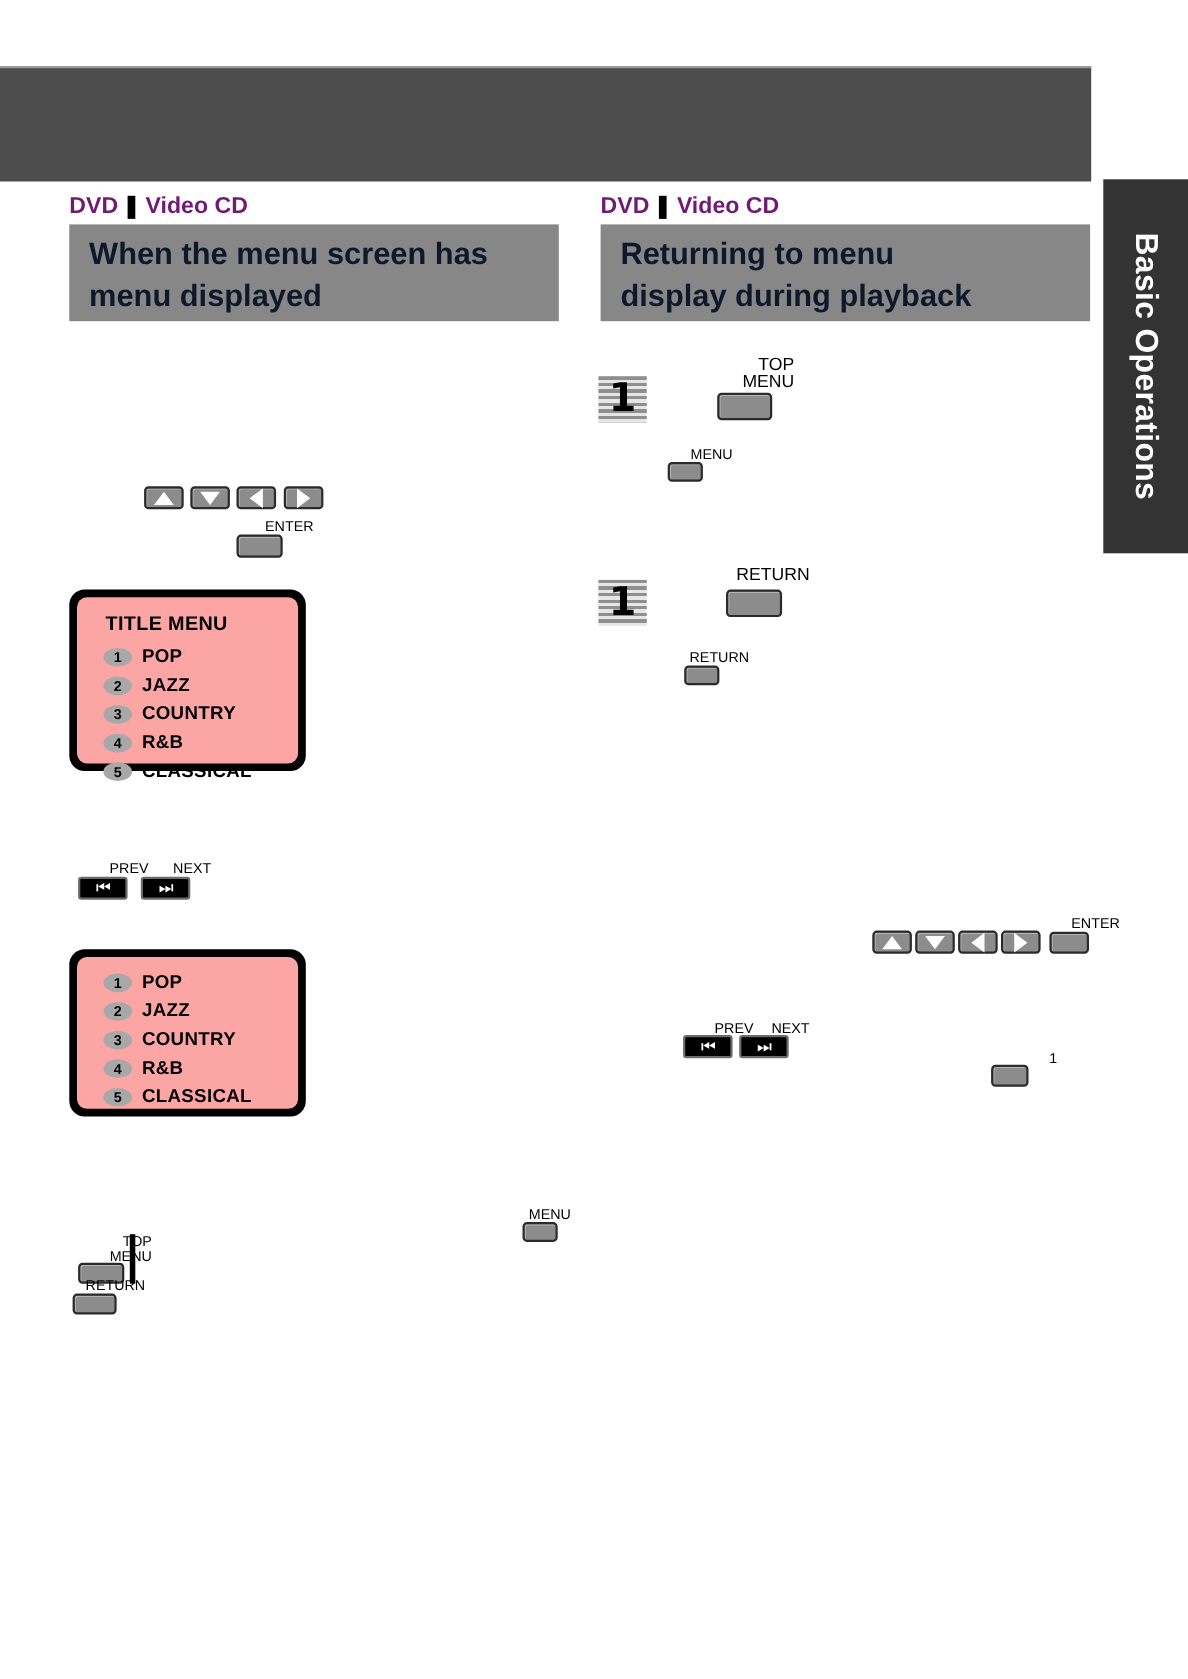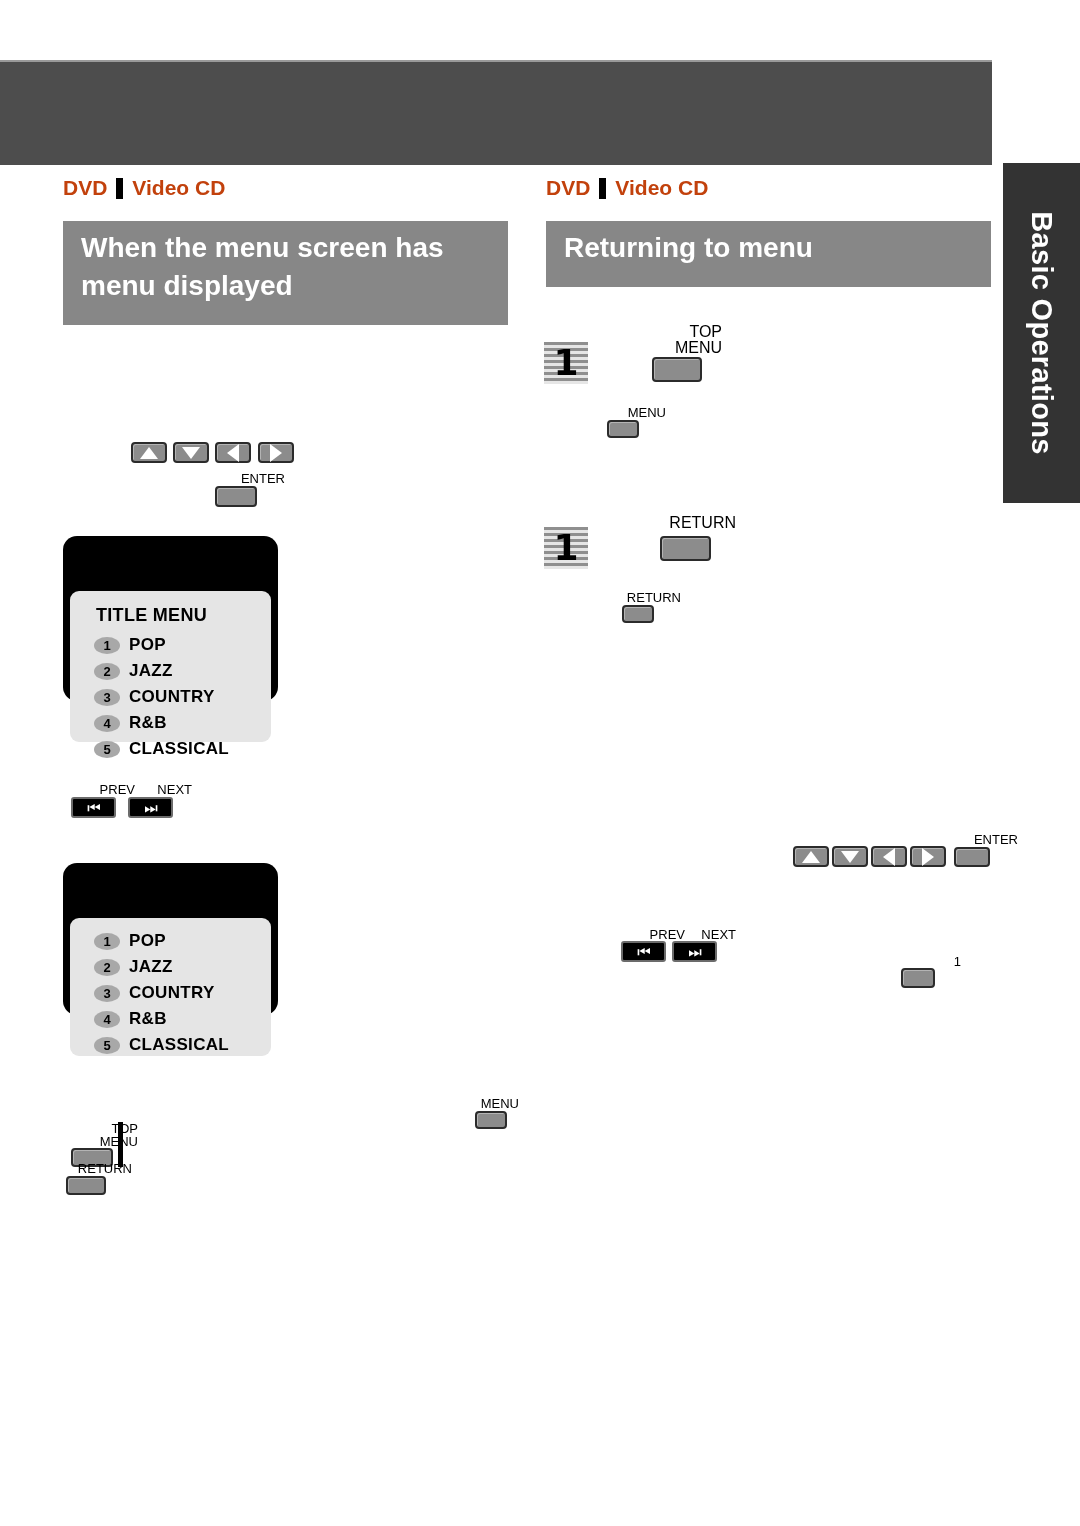--- a/index.html
+++ b/index.html
@@ -53,41 +53,41 @@
     justify-content: center;
     letter-spacing: 0.3px;
     white-space: nowrap;
   }
 
   
   .sec { position: absolute; }
   .media-tag {
     font-size: 21px;
     font-weight: bold;
-    color: #c2410c;
+    color: #701a75;
     display: flex;
     align-items: center;
     height: 26px;
-    margin-bottom: 20px;
+    margin-bottom: 3px;
     white-space: nowrap;
   }
   .media-tag .sep {
     display: inline-block;
     width: 7px;
     height: 21px;
     background: #000;
     margin: 0 9px 0 9px;
   }
   .hdr-bar {
     background: #878787;
-    color: #ffffff;
+    color: #0f172a;
     font-size: 28px;
     font-weight: bold;
     line-height: 38px;
-    padding: 8px 0 20px 18px;
+    padding: 8px 0 4px 18px;
     box-sizing: border-box;
   }
 
   
   .btn {
     position: absolute;
     background: #8c8c8c;
     border: 2px solid #2b2b2b;
     border-radius: 4px;
     box-sizing: border-box;
@@ -154,26 +154,25 @@
   .tv {
     position: absolute;
     background: #000000;
     border-radius: 14px;
     padding: 7px;
     box-sizing: border-box;
   }
   .tv-inner {
     width: 100%;
     height: 100%;
-    background: #e5e5e5;
+    background: #fca5a5;
     border-radius: 9px;
     box-sizing: border-box;
     padding: 12px 0 0 0;
     position: relative;
-    margin-top: 48px;
   }
   .tv-title {
     font-size: 18px;
     font-weight: bold;
     color: #000;
     margin: 2px 0 6px 26px;
     letter-spacing: 0.3px;
   }
   .tv-row {
     display: flex;
@@ -254,20 +253,21 @@
 </div>
 
 <div class="sec" style="left:546px; top:175px; width:445px;">
   <div class="media-tag">
     <span>DVD</span>
     <span class="sep"></span>
     <span>Video CD</span>
   </div>
   <div class="hdr-bar">
     <div>Returning to menu</div>
+    <div>display during playback</div>
   </div>
 </div>
 
 <div class="btn" style="left:131px; top:442px; width:36px; height:21px;">
   <i class="arrow up"></i>
 </div>
 <div class="btn" style="left:173px; top:442px; width:36px; height:21px;">
   <i class="arrow down"></i>
 </div>
 <div class="btn" style="left:215px; top:442px; width:36px; height:21px;">

